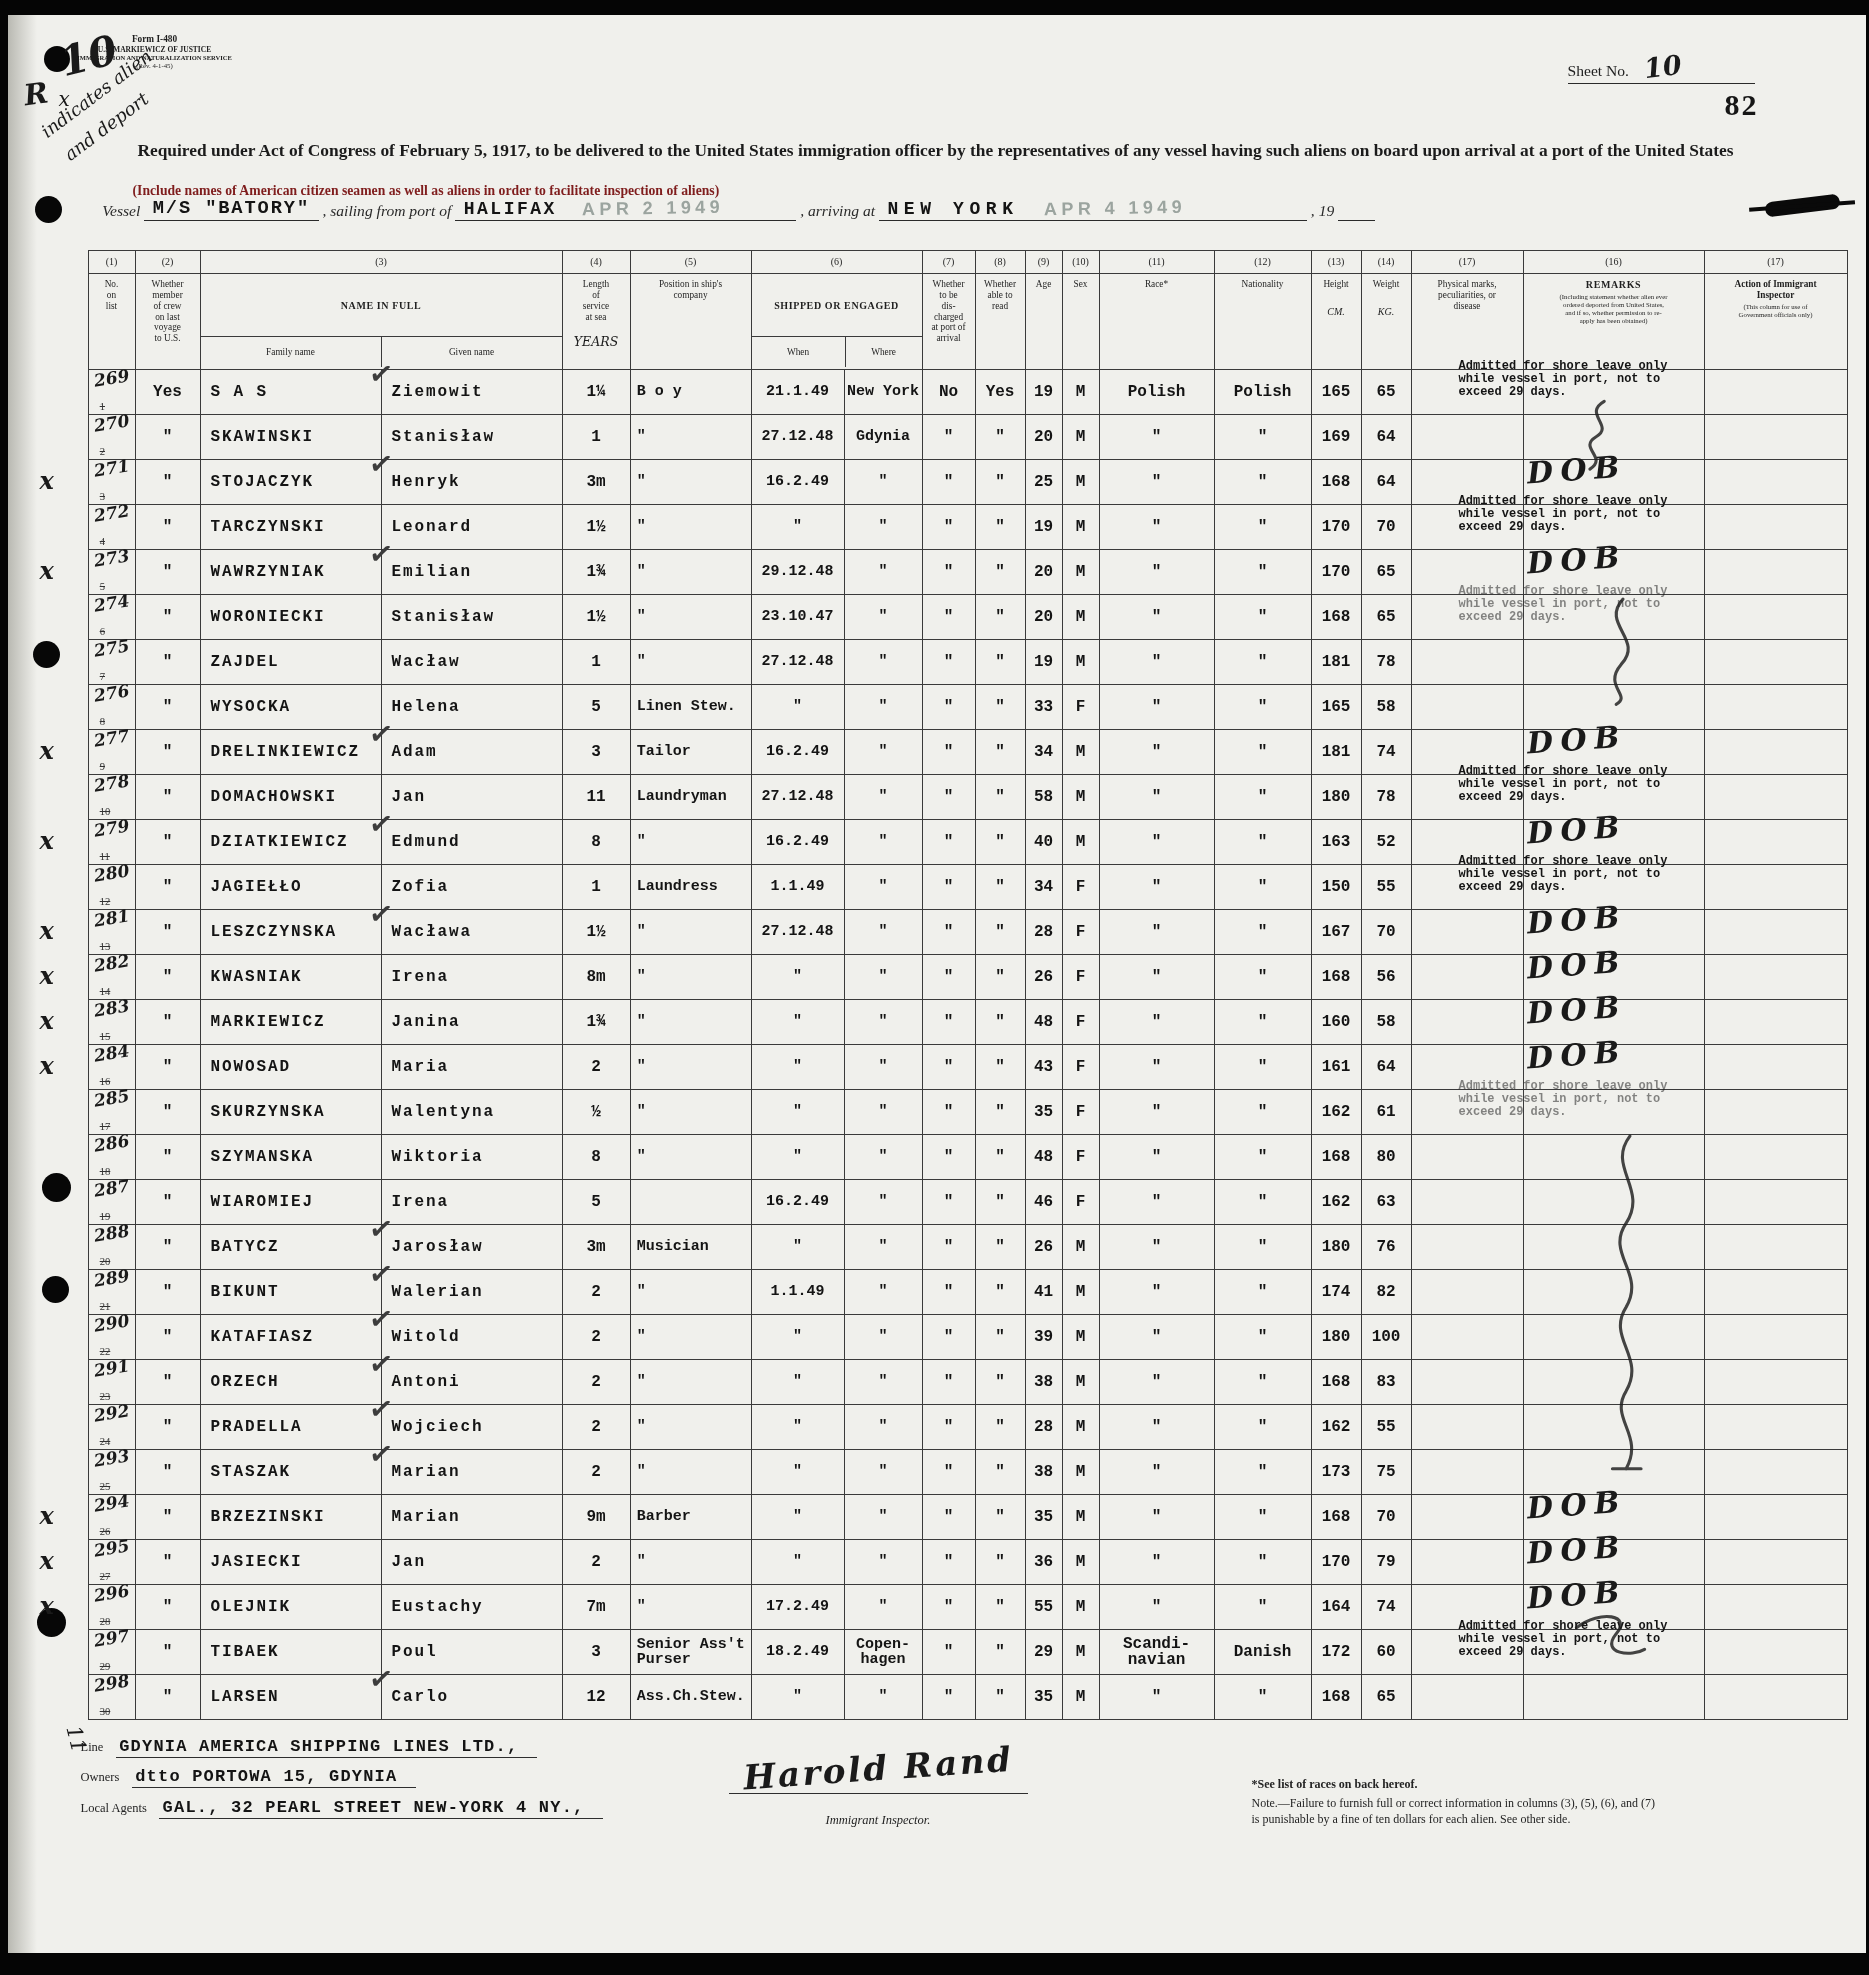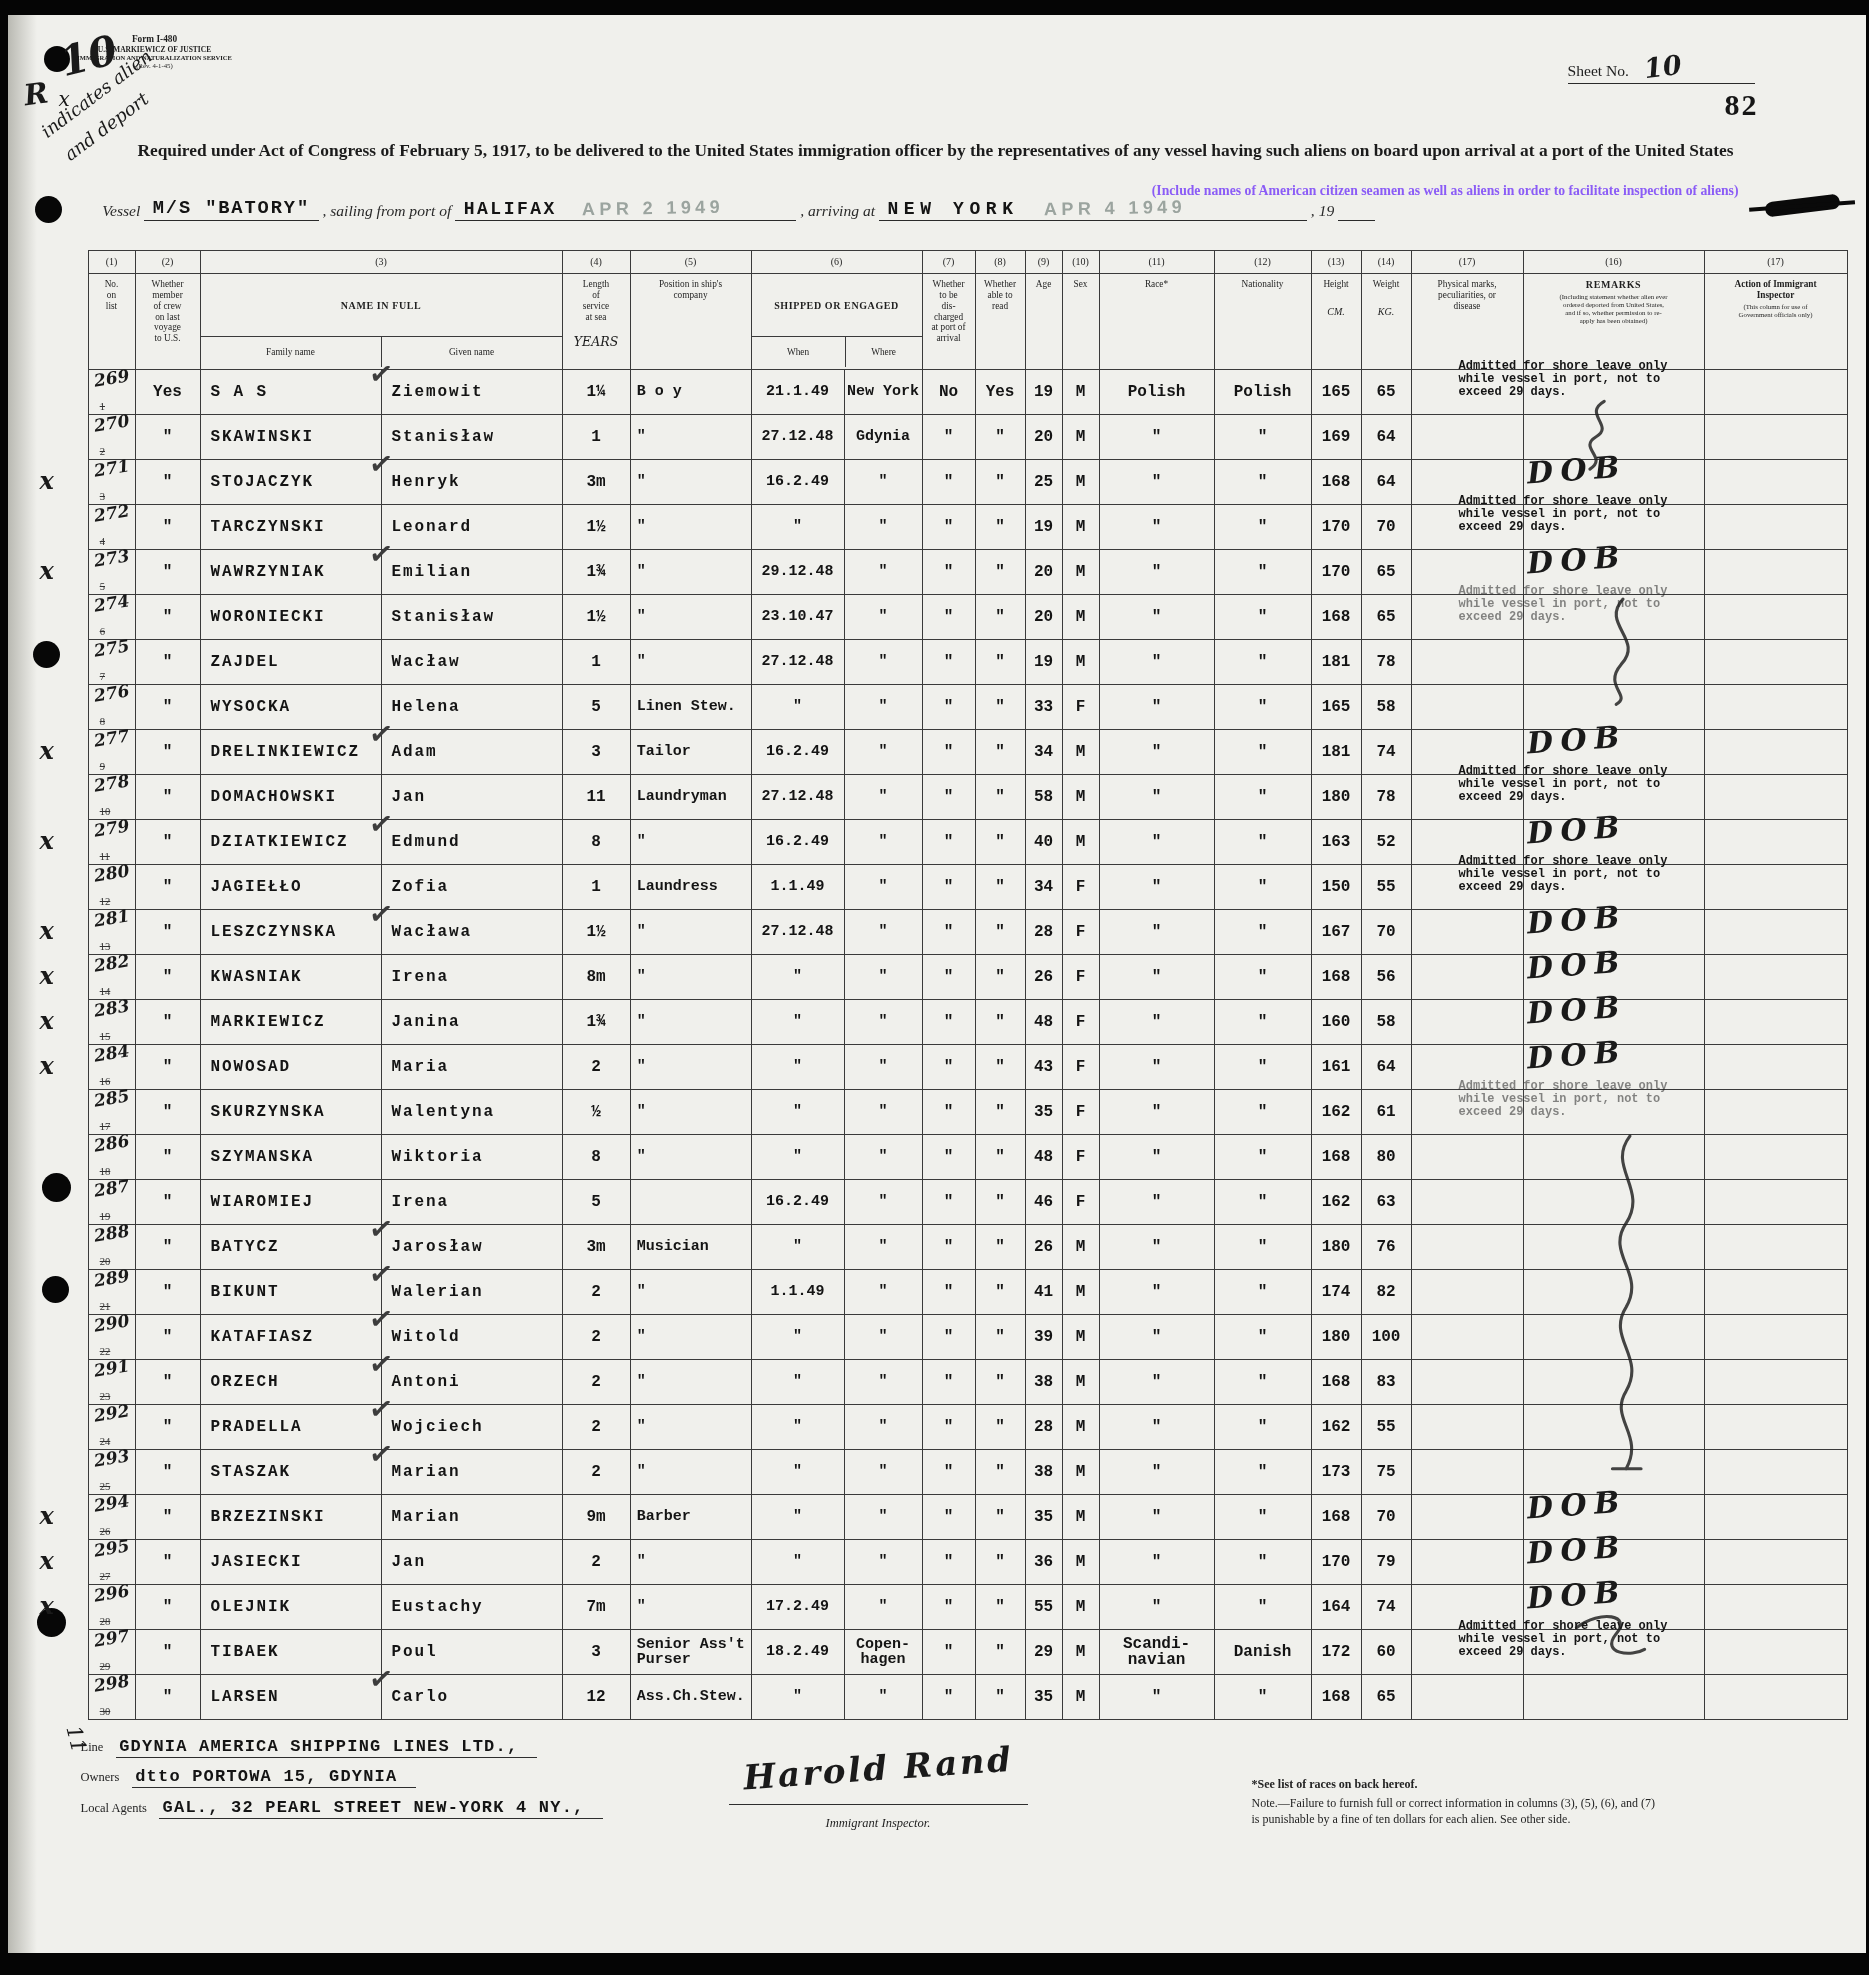--- a/index.html
+++ b/index.html
@@ -17,22 +17,22 @@
   
   .formbox{position:absolute;left:60px;top:18.7px;width:174px;text-align:center;line-height:1.2;color:#1d1d1d;}
   .formbox .l1{font-size:9.3px;font-weight:700;}
   .formbox .l2{font-size:7.5px;font-weight:700;}
   .formbox .l3{font-size:6.5px;font-weight:700;}
   .formbox .l4{font-size:6.8px;}
   .doc-title{position:absolute;left:125px;top:70px;width:1606px;text-align:center;
              font-size:26px;font-weight:700;letter-spacing:0.6px;color:#151515;}
   .doc-sub{position:absolute;left:125px;top:125px;width:1606px;text-align:center;
            font-size:17.4px;font-weight:700;line-height:1.25;color:#1b1b1b;}
-  .doc-sub2{position:absolute;left:125px;top:168px;width:1606px;text-align:right;
-            font-size:13.7px;font-weight:700;color:#8b5cf6;}
+  .doc-sub2{position:absolute;left:125px;top:168px;width:1606px;text-align:left;
+            font-size:13.7px;font-weight:700;color:#7f1d1d;}
   .sheetline{position:absolute;left:1560px;top:36px;width:187px;border-bottom:1.2px solid #2a2a2a;
              padding-bottom:1.2px;font-size:15.6px;}
   .sheetline .no{font-size:27px;font-weight:700;margin-left:11.2px;display:inline-block;transform:rotate(-7deg);}
   .page-stamp{position:absolute;left:1717px;top:73px;font-size:30px;font-weight:700;letter-spacing:1.9px;color:#161616;}
   
   .vesselline{position:absolute;left:91px;top:182px;width:1538px;display:flex;align-items:flex-end;
               font-size:15.6px;font-style:italic;color:#2a2a2a;}
   .vesselline .seg{border-bottom:1.2px solid #2a2a2a;display:flex;align-items:flex-end;padding:0 8.7px 1.2px 8.7px;font-style:normal;}
   .vesselline .vname{font-size:18.7px;letter-spacing:1.9px;}
   .vesselline .port{font-size:18px;letter-spacing:2.5px;}
@@ -88,21 +88,21 @@
   .sq{position:absolute;pointer-events:none;}
   .sq path{fill:none;stroke:#1c1c1c;stroke-width:5;stroke-linecap:round;opacity:.82;}
   
   .footer{position:absolute;left:73px;top:1722px;width:1731px;font-size:13.7px;color:#242424;}
   .frow{position:absolute;left:0;white-space:nowrap;}
   .frow .lab{font-size:12.5px;margin-right:8.7px;}
   .frow .val{font-size:17px;letter-spacing:1.2px;border-bottom:1.2px solid #2e2e2e;padding:0 18.7px 1.2px 3.7px;}
   .f1{top:0;}.f2{top:30px;}.f3{top:61px;}
   .sigblock{position:absolute;left:648px;top:11.2px;width:299px;text-align:center;}
   .sig{font-size:34px;font-weight:700;transform:rotate(-4deg);display:inline-block;letter-spacing:2.5px;}
-  .sigcap{border-top:1.2px solid #2e2e2e;margin-top:16px;padding-top:11px;font-style:italic;font-size:12.5px;}
+  .sigcap{border-top:1.2px solid #2e2e2e;margin-top:5px;padding-top:19px;font-style:italic;font-size:12.5px;}
   .fnotes{position:absolute;left:1171px;top:39px;width:548px;font-size:12px;line-height:1.35;font-family:Liberation Serif, serif;}
   .fnotes .races{font-weight:700;margin-bottom:2.5px;}
   .m11{position:absolute;left:-17.4px;top:-10px;font-size:21px;transform:rotate(76deg);}
 </style>
 </head>
 <body>
 
 <div class="page">
   <div class="paper">
 

